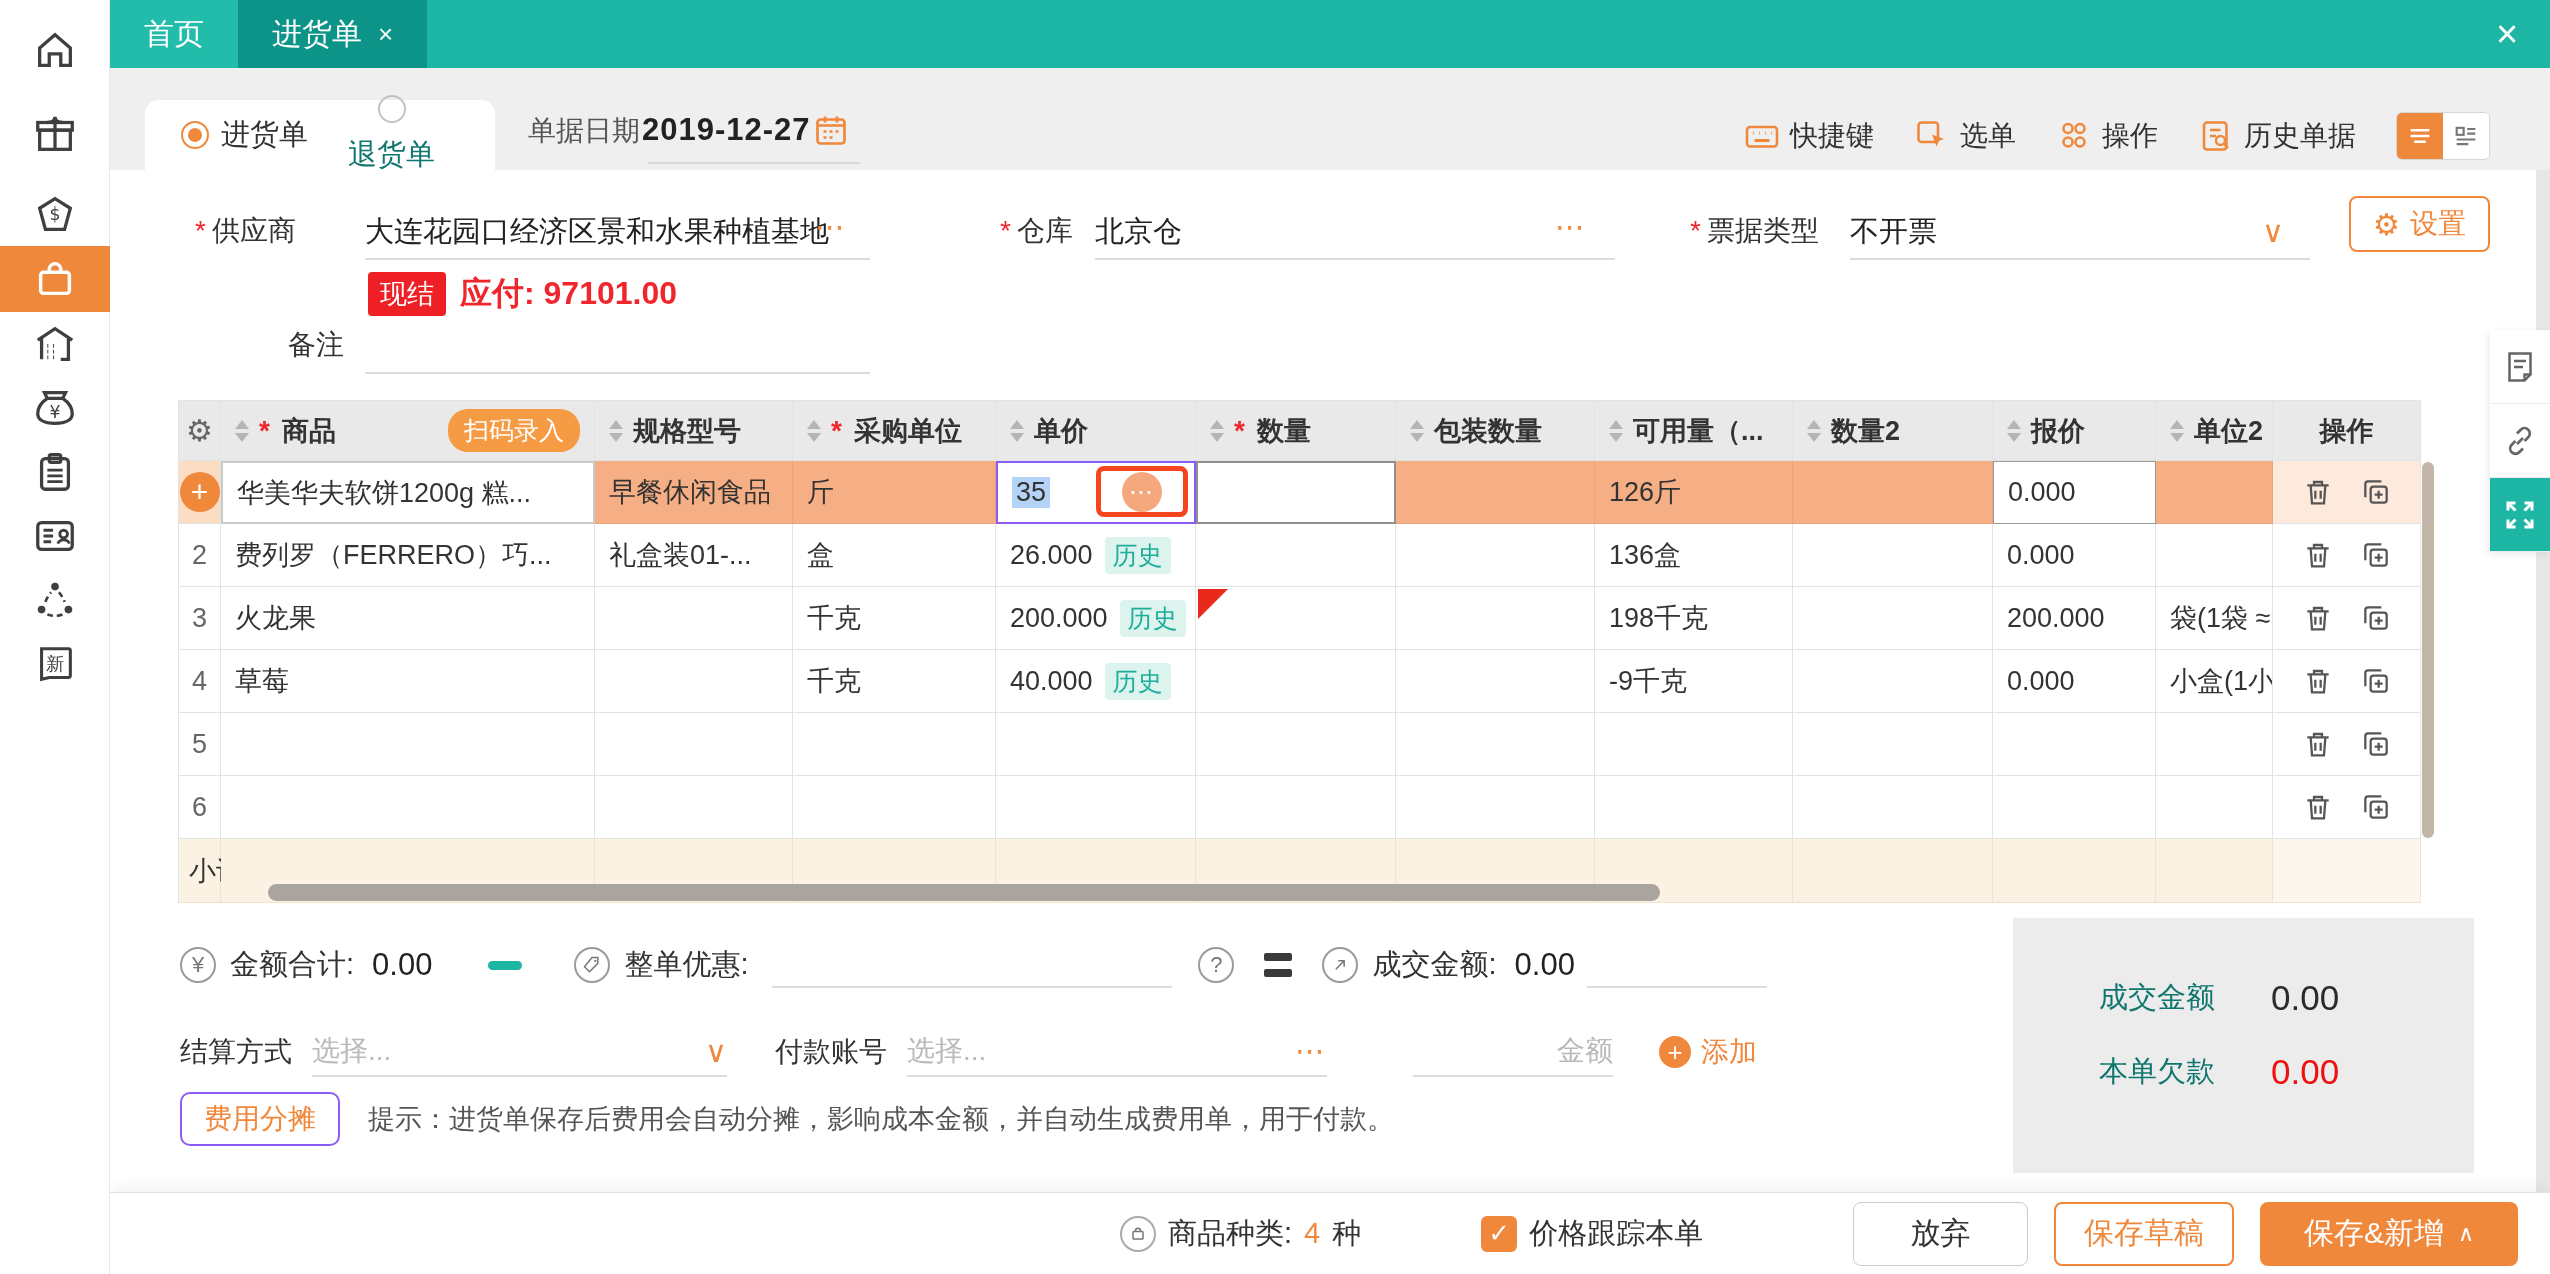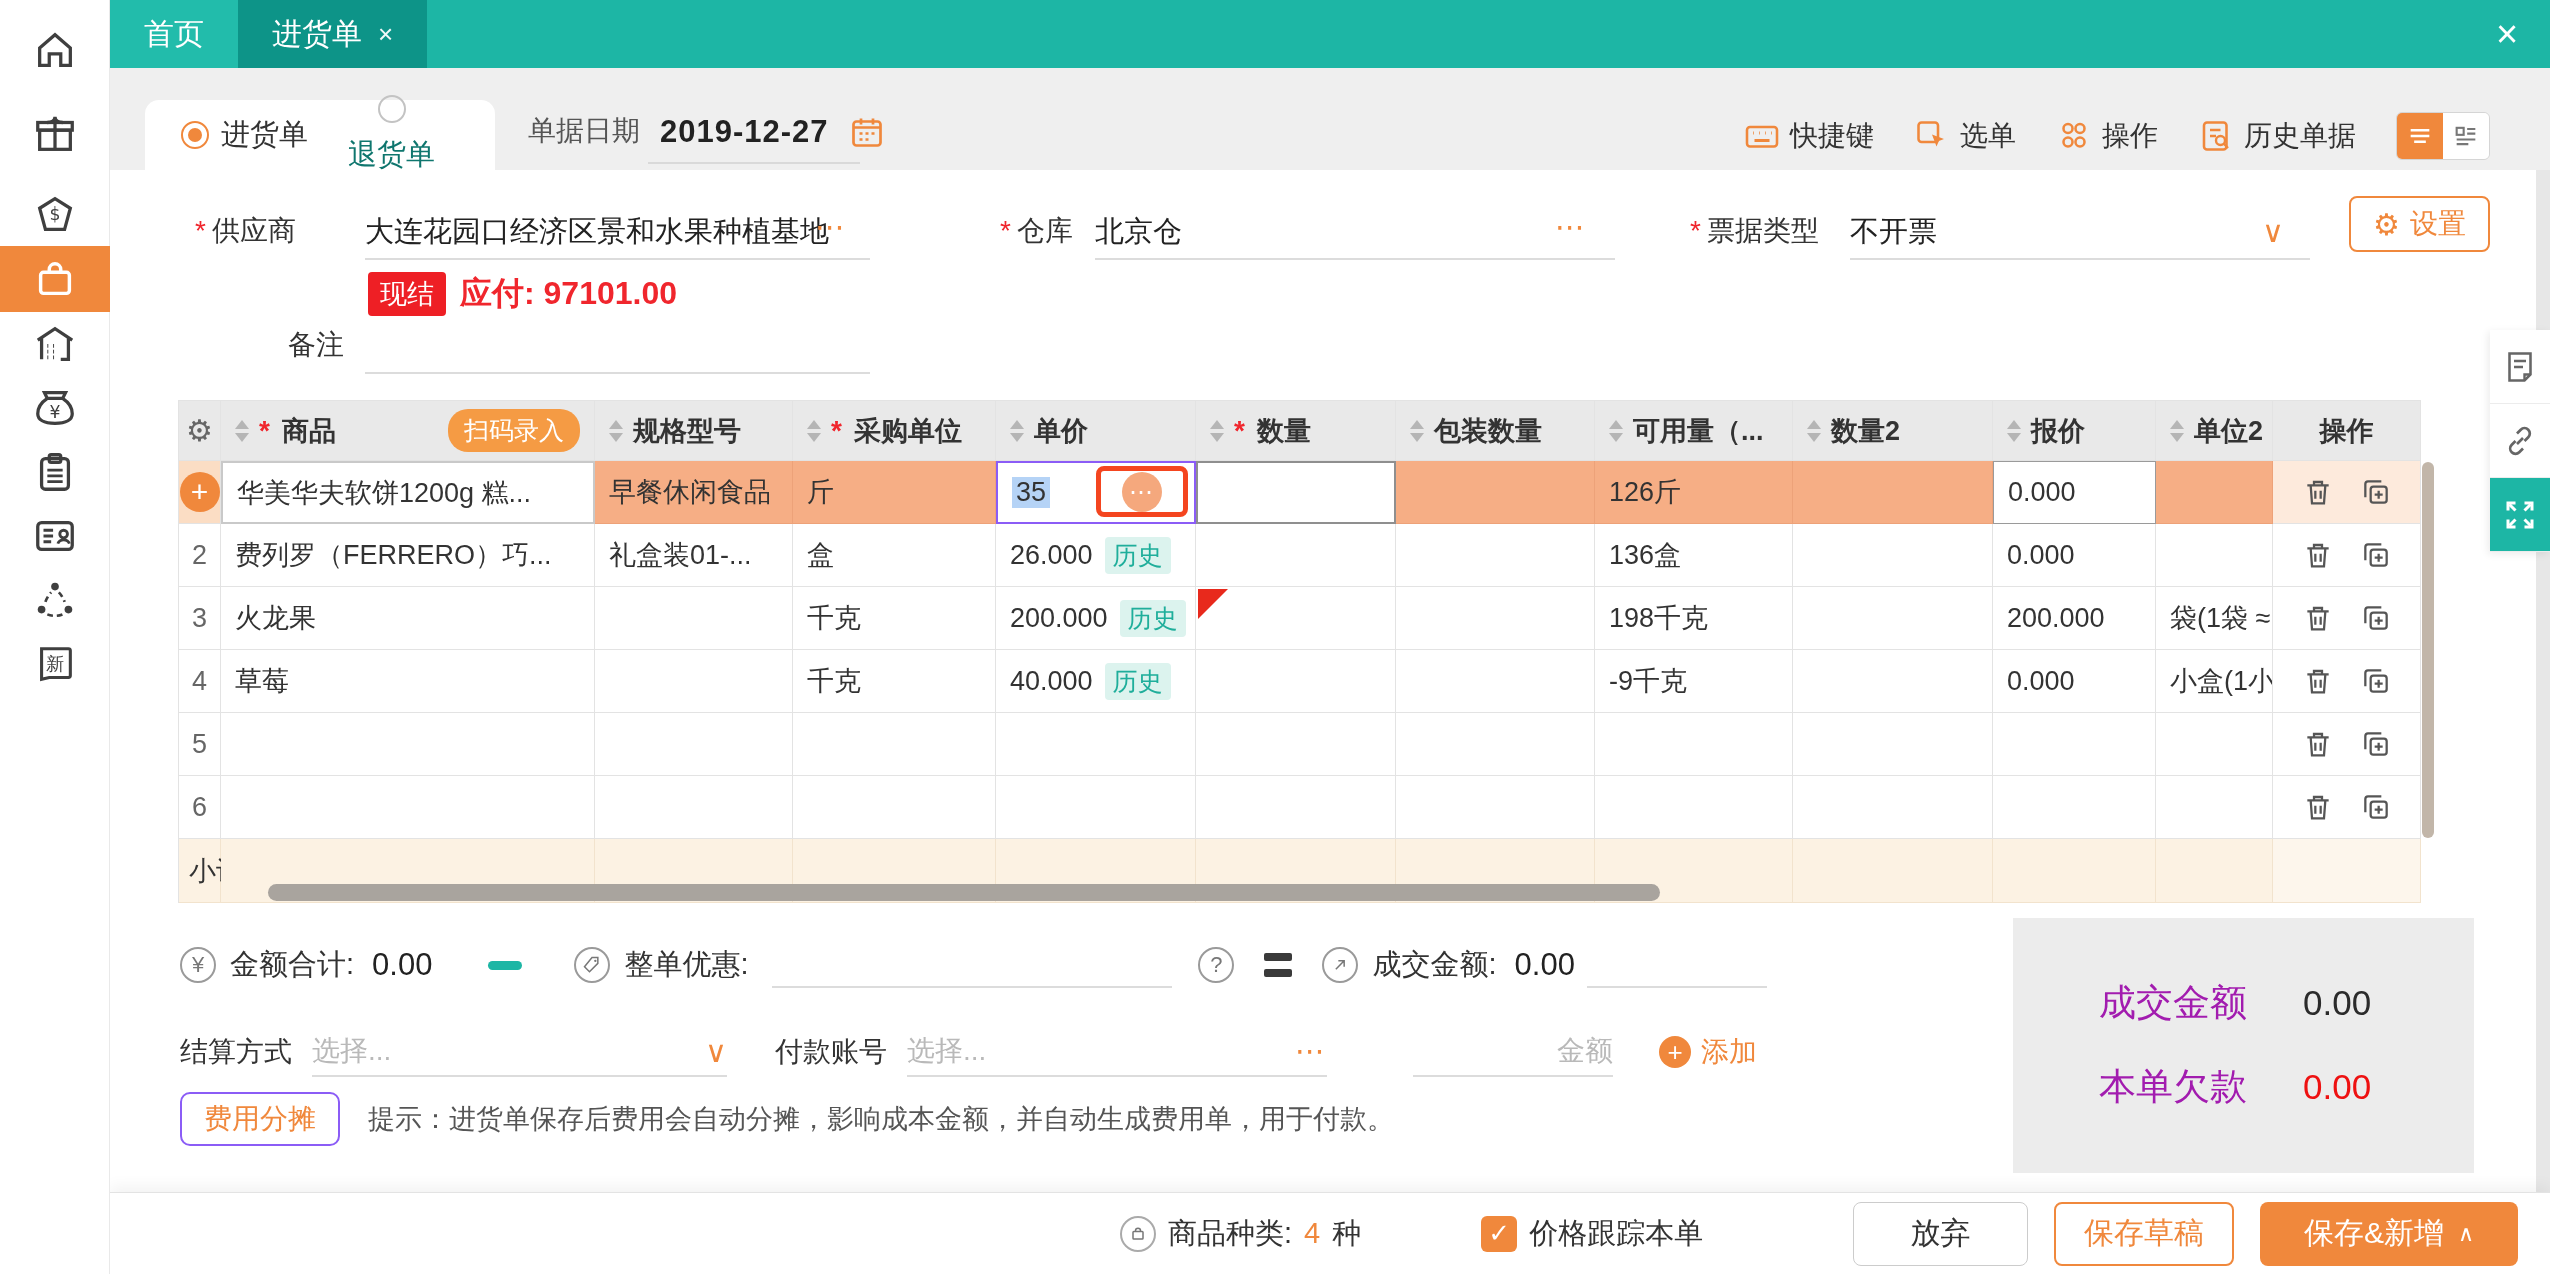--- a/index.html
+++ b/index.html
@@ -27,21 +27,21 @@
   .sheet { left:110px; top:170px; right:0; bottom:82px; background:#fff; }
   .rscroll { right:0; top:170px; width:14px; bottom:82px; background:#e7e7e7; }
 
   
   .radio-card { left:145px; top:100px; width:350px; height:70px; background:#fff; border-radius:14px 14px 0 0; display:flex; align-items:center; gap:40px; padding-left:36px; }
   .radio { display:flex; align-items:center; gap:12px; font-size:29px; color:#333; cursor:pointer; }
   .rdo { width:28px; height:28px; border-radius:50%; border:2px solid #f0883c; display:flex; align-items:center; justify-content:center; }
   .rdo .dot { width:14px; height:14px; border-radius:50%; background:#f0883c; }
   .rdo.off { border-color:#c3c3c3; }
   .radio.off { color:#0f766e;flex-direction:column; }
-  .hfield { top:112px; display:flex; align-items:flex-end; gap:20px; font-size:28px; color:#555; }
+  .hfield { top:112px; display:flex; align-items:flex-start; gap:2px; font-size:28px; color:#555; }
   .hval { font-size:31px; color:#222; font-weight:700; letter-spacing:1px; }
   .date-line { left:648px; top:162px; width:212px; height:2px; background:#d9d9d9; }
   .toolbar { top:112px; right:60px; display:flex; align-items:center; gap:40px; }
   .tool { display:flex; align-items:center; gap:10px; font-size:28px; color:#333; cursor:pointer; }
   .tool svg { width:36px; height:36px; }
   .view-toggle { display:flex; border:1px solid #d5d5d5; border-radius:6px; overflow:hidden; }
   .vbtn { width:46px; height:46px; display:flex; align-items:center; justify-content:center; cursor:pointer; background:#fff; }
   .vbtn.on { background:#f0883c; }
 
   
@@ -97,21 +97,21 @@
   .ph { color:#b9b9b9; font-size:28px; }
   .payrow { left:180px; top:1022px; height:60px; display:flex; align-items:center; font-size:28px; color:#333; }
   .feebtn { height:54px; padding:0 22px; border:2px solid #8b5cf6; border-radius:10px; color:#f0883c; font-size:28px; display:flex; align-items:center; background:#fff; cursor:pointer; }
   .tip { font-size:27px; color:#555; }
   .addlink { display:flex; align-items:center; gap:10px; color:#f0883c; font-size:28px; cursor:pointer; }
   .addplus { width:32px; height:32px; border-radius:50%; background:#f0883c; color:#fff; font-size:26px; display:flex; align-items:center; justify-content:center; }
 
   
   .sumpanel { left:2013px; top:918px; width:461px; height:255px; background:#ececec; padding:60px 0 0 86px; }
   .sumrow { display:flex; align-items:center; gap:56px; margin-bottom:34px; }
-  .sumlab { font-size:37px; color:#a21caf; }
+  .sumlab { font-size:29px; color:#0f766e; }
   .sumval { font-size:35px; color:#2b2b2b; }
   .sumval.red { color:#ee1111; }
 
   
   .floatp { right:0; top:330px; width:60px; z-index:6; box-shadow:-2px 2px 8px rgba(0,0,0,.08); }
   .fitem { width:60px; height:74px; background:#fff; border-bottom:1px solid #ececec; display:flex; align-items:center; justify-content:center; cursor:pointer; }
   .fitem svg { width:36px; height:36px; }
   .fitem.teal { background:#1db6a5; }
 
   

